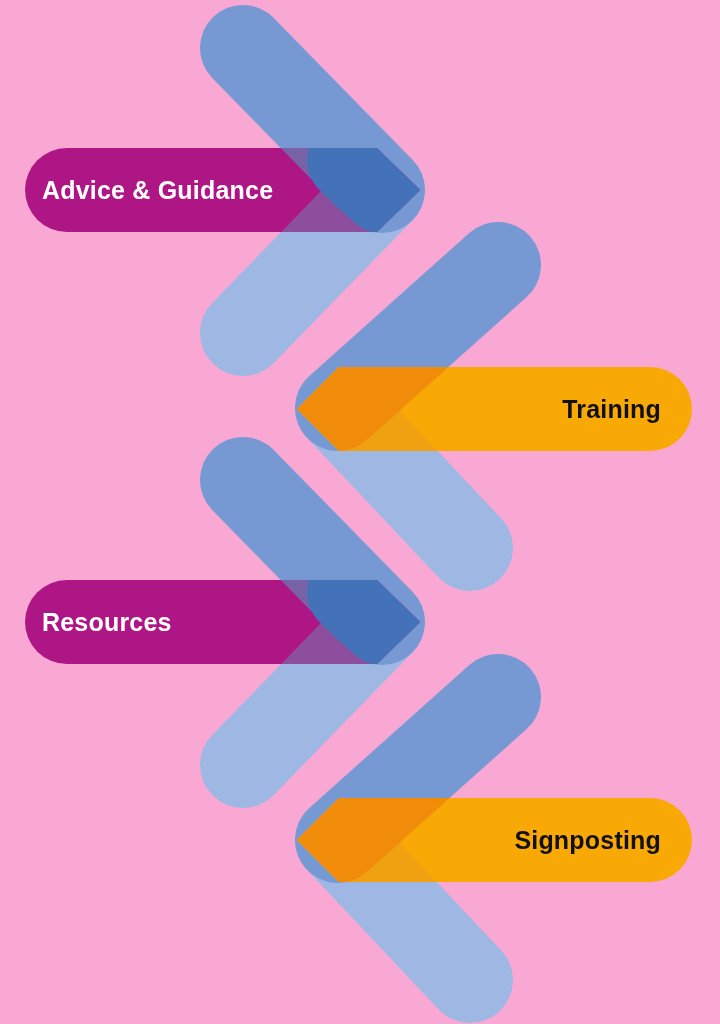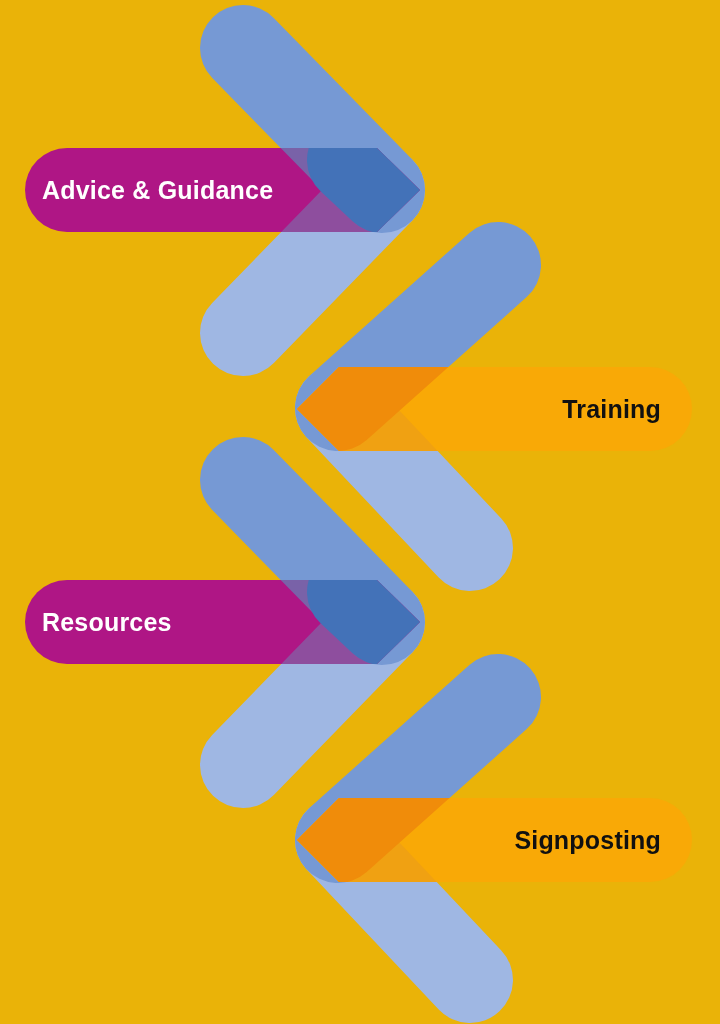--- a/index.html
+++ b/index.html
@@ -10,21 +10,21 @@
   body {
     width: 720px;
     height: 1024px;
     font-family: "Liberation Sans", sans-serif;
     overflow: hidden;
   }
   #infographic {
     position: relative;
     width: 720px;
     height: 1024px;
-    background: #eab308;
+    background: #f9a8d4;
   }
   #infographic svg {
     display: block;
     position: absolute;
     top: 0;
     left: 0;
   }
   .banner-label {
     font-family: "Liberation Sans", sans-serif;
     font-weight: bold;

